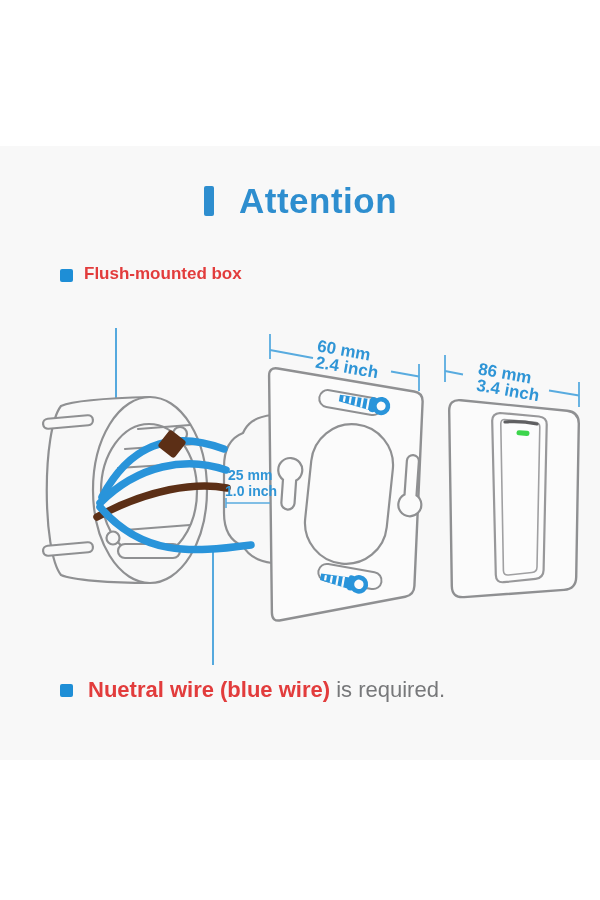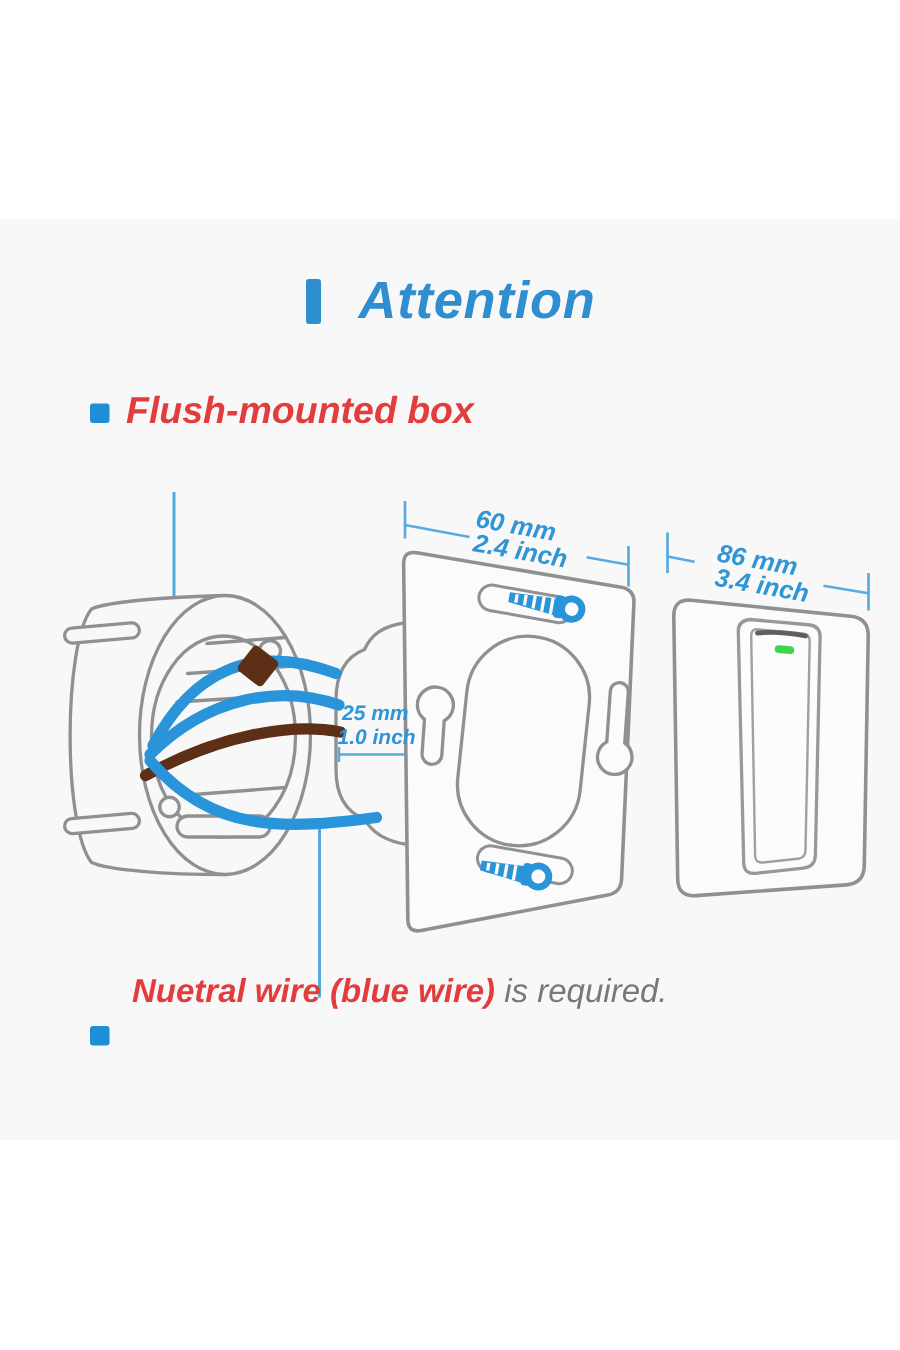--- a/index.html
+++ b/index.html
@@ -1,31 +1,31 @@
 <!DOCTYPE html>
 <html><head>
 <meta charset="utf-8">
 <style>
   html,body{margin:0;padding:0;}
   body{width:600px;height:900px;background:#ffffff;font-family:"Liberation Sans",sans-serif;}
-  .stage{position:relative;width:600px;height:884px;background:#ffffff;overflow:hidden;font-style:italic;}
+  .stage{position:relative;width:600px;height:884px;background:#ffffff;overflow:hidden;}
   .gray-band{position:absolute;left:0;top:146px;width:600px;height:614px;background:#f8f8f8;}
 
   
   .title-bar{position:absolute;left:204px;top:186px;width:10px;height:30px;background:#2e8ecf;border-radius:2px;}
   .title-text{position:absolute;left:239px;top:181px;font-size:35px;font-weight:bold;color:#2e8ecf;letter-spacing:.5px;}
 
   
   .bullet{position:absolute;width:13px;height:13px;background:#1e8ed6;border-radius:2px;}
   .bullet-1{left:60px;top:269px;}
   .bullet-2{left:60px;top:684px;}
-  .note-1{position:absolute;left:84px;top:259px;line-height:30px;font-size:25px;}
+  .note-1{position:absolute;left:84px;top:259px;line-height:30px;font-size:17px;}
   .note-1 .hl{color:#e23c3c;font-weight:bold;}
   .note-1 .rest{color:#77787a;}
-  .note-2{position:absolute;left:88px;top:648px;font-size:22px;white-space:pre-wrap;text-align:right;}
+  .note-2{position:absolute;left:88px;top:677px;font-size:22px;white-space:pre-wrap;text-align:right;}
   .note-2 .hl{color:#e23c3c;font-weight:bold;}
   .note-2 .rest{color:#77787a;}
 
   
   .diagram{position:absolute;left:0;top:325px;width:600px;height:352px;}
   svg text{font-family:"Liberation Sans",sans-serif;font-weight:bold;fill:#2f95d6;}
   .dim-big{font-size:17px;}
   .dim-small{font-size:14px;}
 </style>
 </head>

